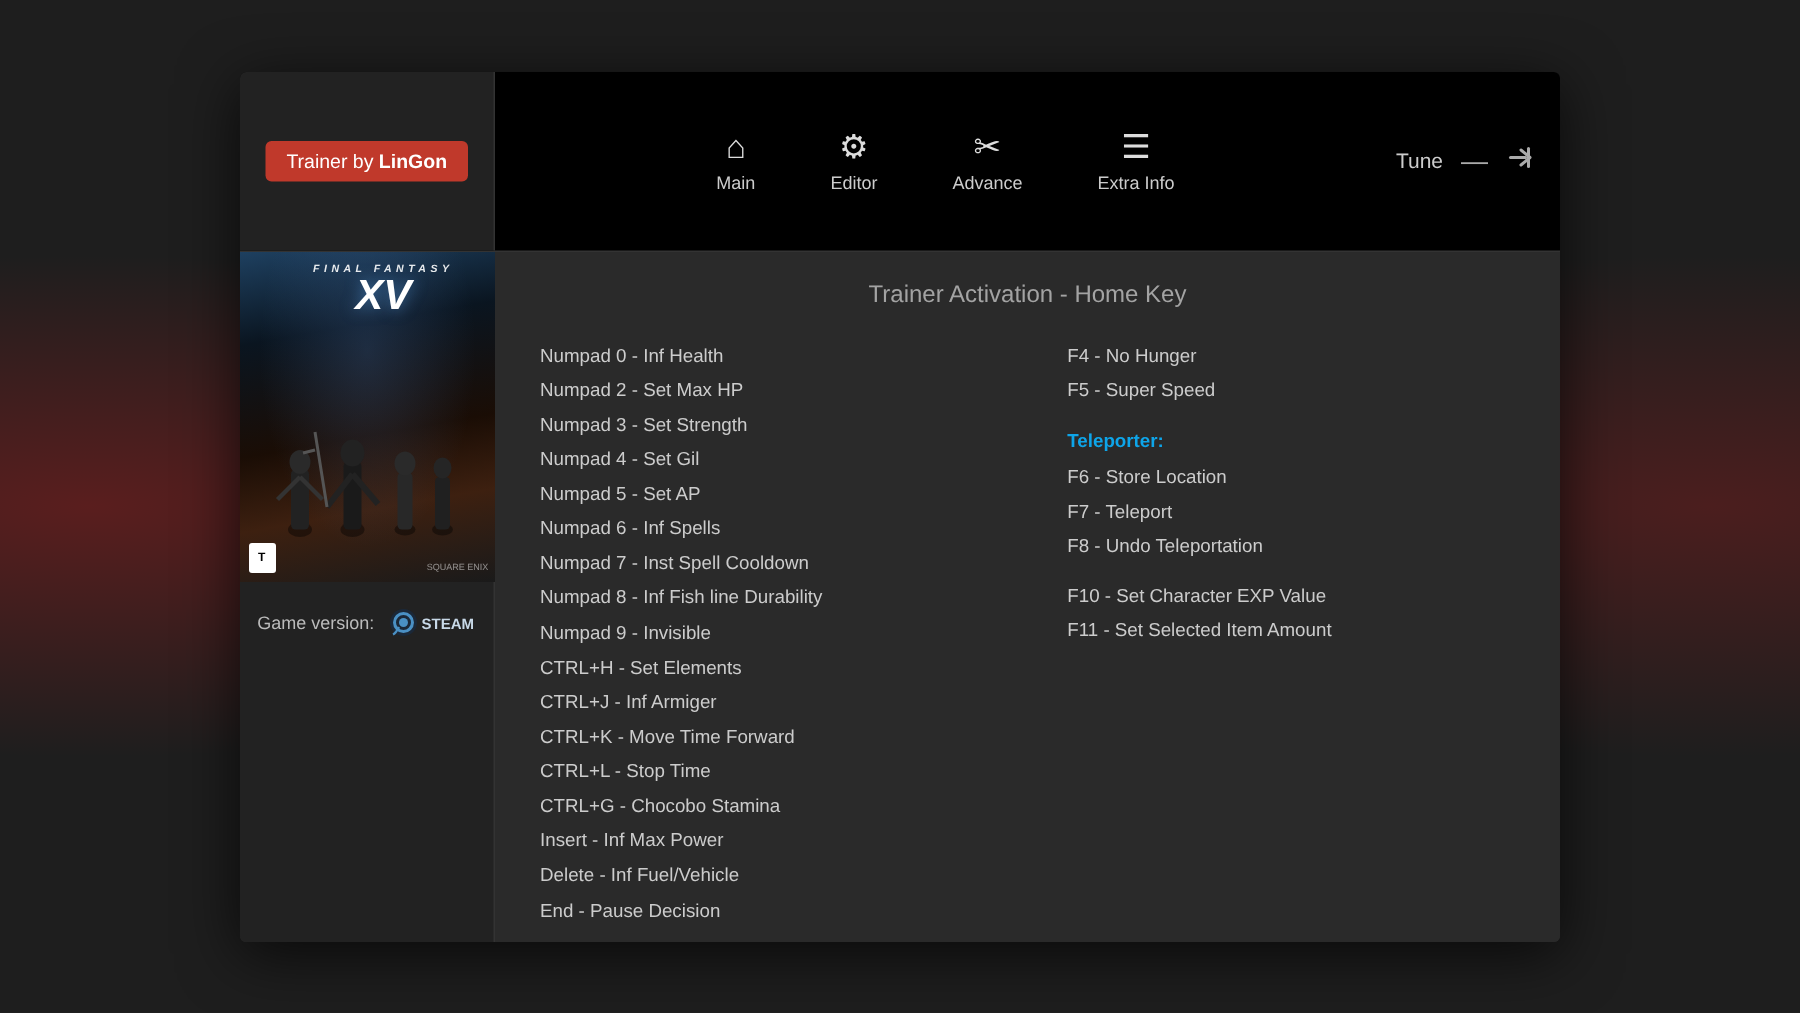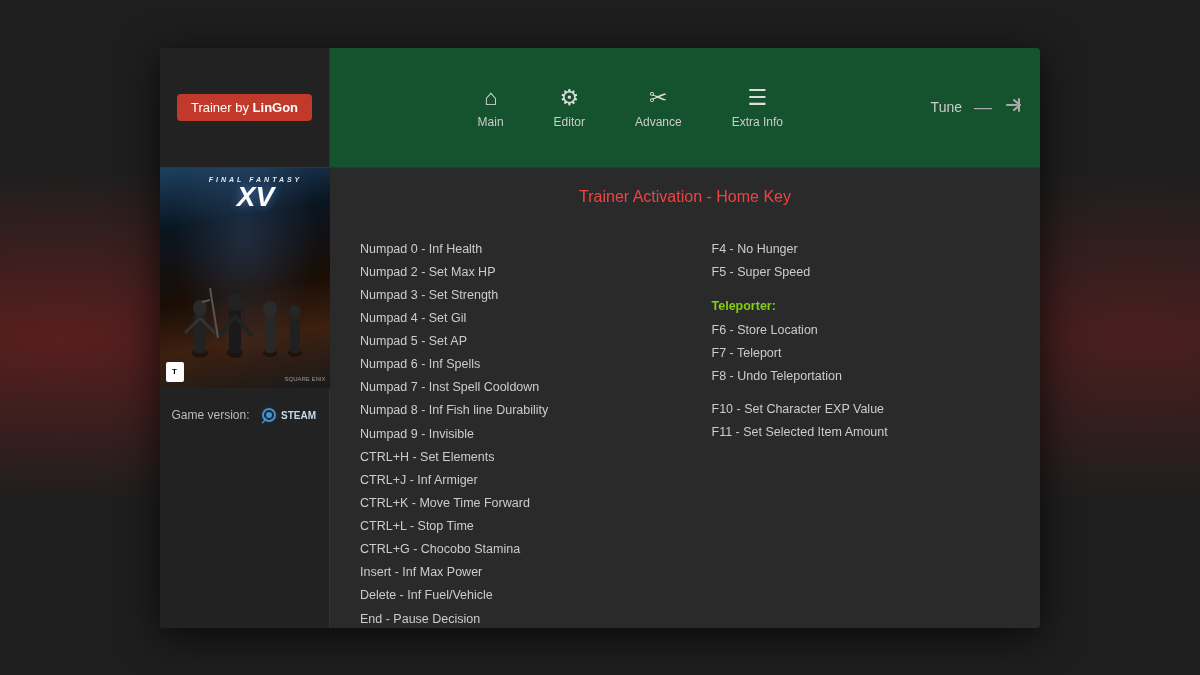--- a/index.html
+++ b/index.html
@@ -25,21 +25,21 @@
       width: 880px;
       height: 580px;
       background: #2a2a2a;
       border-radius: 4px;
       overflow: hidden;
       box-shadow: 0 8px 40px rgba(0,0,0,0.7);
     }
     
     .top-bar {
       height: 120px;
-      background: #14532d;
+      background: #000000;
       display: flex;
       align-items: stretch;
       border-bottom: 1px solid #333;
     }
     .brand-section {
       width: 170px;
       background: #222;
       display: flex;
       align-items: center;
       justify-content: center;
@@ -169,40 +169,40 @@
     }
     
     .right-panel {
       flex: 1;
       padding: 20px 30px;
       overflow-y: auto;
       background: #2a2a2a;
     }
     .activation-title {
       text-align: center;
-      color: #ef4444;
+      color: #a3a3a3;
       font-size: 16px;
-      margin-bottom: 32px;
+      margin-bottom: 20px;
       font-weight: normal;
     }
     .hotkeys-grid {
       display: grid;
       grid-template-columns: 1fr 1fr;
       gap: 0 53px;
     }
     .hotkey-item {
       color: #ccc;
       font-size: 12.5px;
       line-height: 1.85;
     }
     .section-spacer {
       height: 10px;
     }
     .section-label {
-      color: #84cc16;
+      color: #0ea5e9;
       font-size: 12.5px;
       font-weight: bold;
       line-height: 2;
     }
   </style>
 </head>
 <body>
 
 <div class="outer-bg"></div>
 

